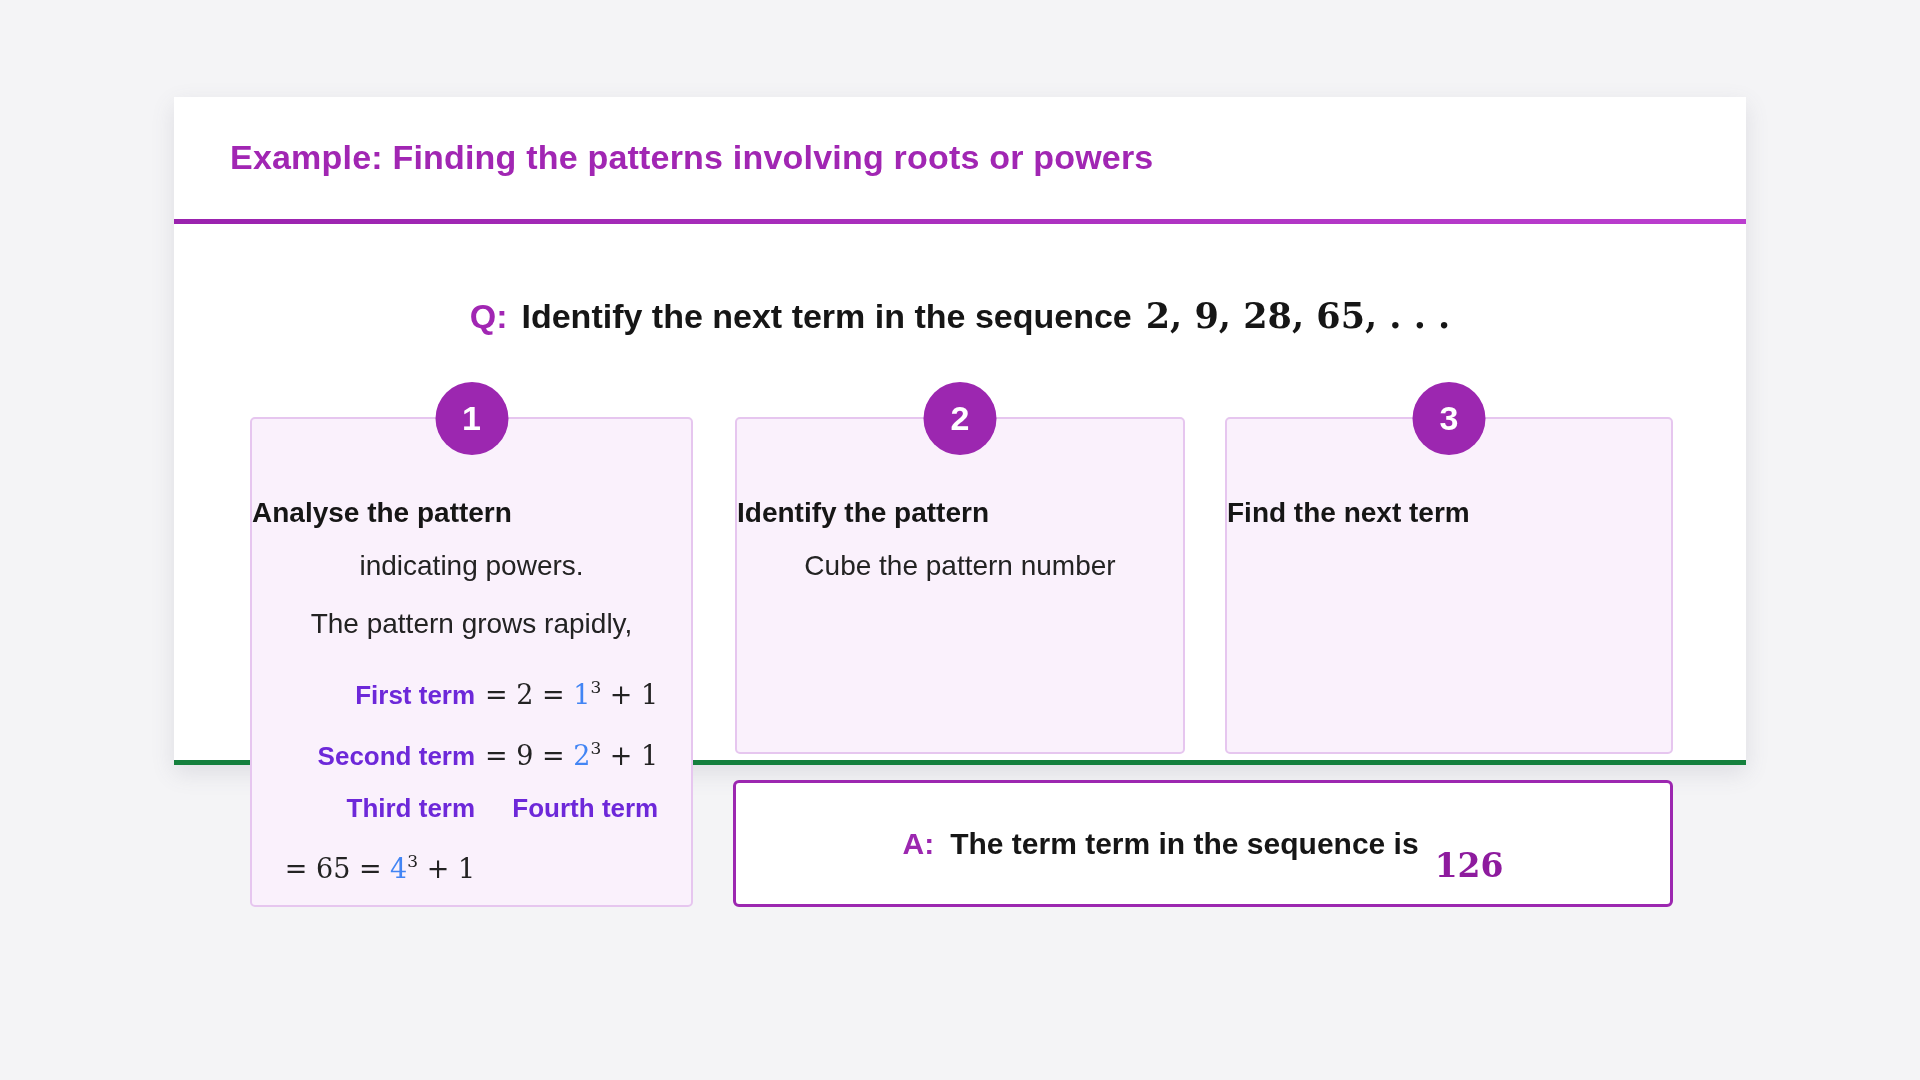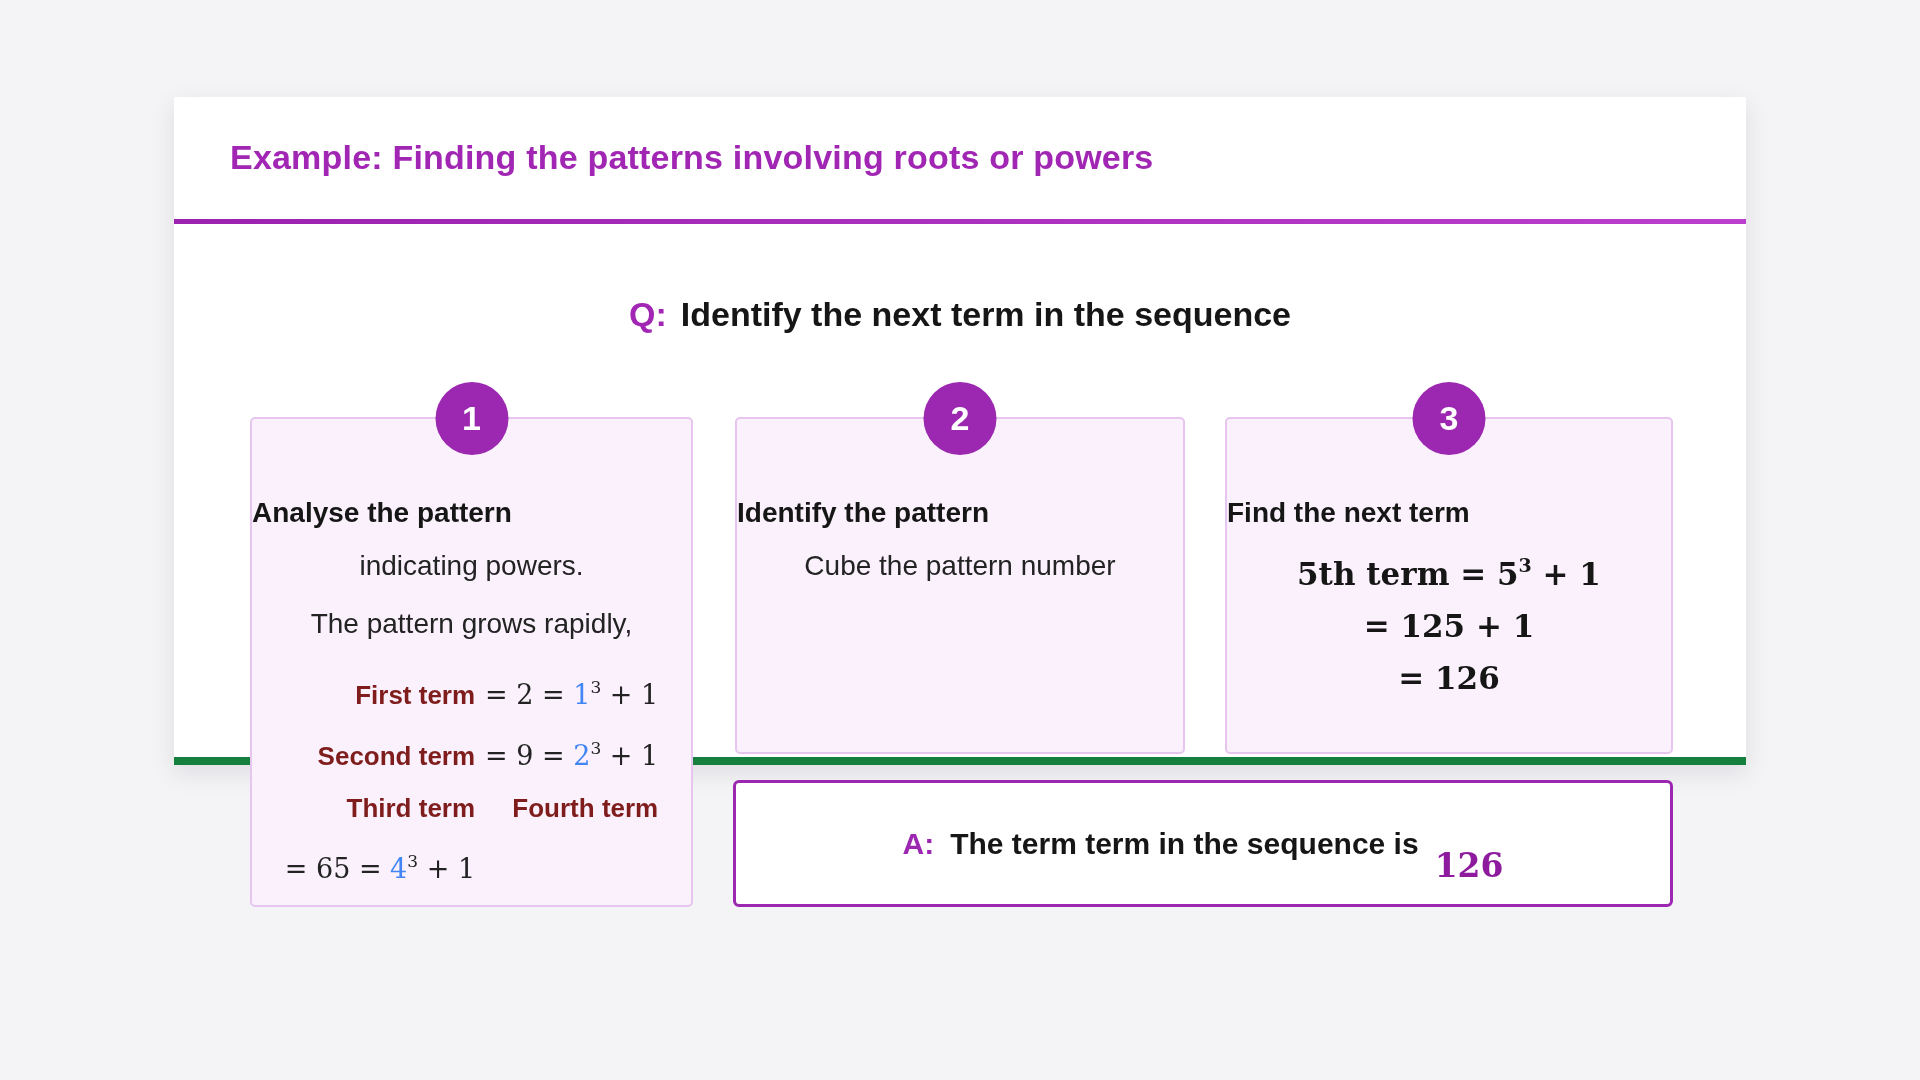--- a/index.html
+++ b/index.html
@@ -10,21 +10,21 @@
     color: #1b1b1b;
     overflow: hidden;
   }
   .stage { position: relative; width: 1920px; height: 1080px; }
 
   .panel {
     position: absolute;
     left: 174px; top: 97px;
     width: 1572px; height: 668px;
     background: #ffffff;
-    border-bottom: 8px solid #15803d;
+    border-bottom: 5px solid #15803d;
     box-shadow: 0 8px 22px rgba(90, 90, 110, 0.14);
   }
 
   .panel-title {
     position: absolute;
     left: 56px; top: 41px;
     font-size: 34px;
     font-weight: 800;
     letter-spacing: 0.2px;
     color: #a126b3;
@@ -112,21 +112,21 @@
     grid-template-columns: auto auto;
     column-gap: 10px;
     justify-content: center;
     align-items: baseline;
     line-height: 52.5px;
   }
   .row-label {
     text-align: right;
     font-size: 26px;
     font-weight: 700;
-    color: #7f1d1d;
+    color: #6d28d9;
   }
   .row-eq {
     text-align: left;
     font-family: "DejaVu Serif", "Liberation Serif", serif;
     font-size: 27px;
     color: #232323;
   }
   .blue-base { color: #4285f4; }
   .sup {
     font-size: 17px;
@@ -172,20 +172,21 @@
 
 <div class="stage">
   <div class="panel">
 
     <div class="panel-title">Example: Finding the patterns involving roots or powers</div>
     <div class="divider"></div>
 
     <div class="question">
       <span class="q-label">Q:</span>
       <span class="q-text">Identify the next term in the sequence</span>
+      <span class="q-seq">2, 9, 28, 65, . . .</span>
     </div>
 
     <div class="card card-1">
       <div class="badge">1</div>
       <div class="card-title">Analyse the pattern</div>
       <div class="card-body">
         <div>indicating powers.</div>
         <div>The pattern grows rapidly,</div>
       </div>
       <div class="rows">
@@ -206,25 +207,20 @@
       <div class="badge">2</div>
       <div class="card-title">Identify the pattern</div>
       <div class="card-body">
         <div>Cube the pattern number</div>
       </div>
     </div>
 
     <div class="card card-3">
       <div class="badge">3</div>
       <div class="card-title">Find the next term</div>
-      <div class="math-block">
-        <div><span>5th term = 5</span><span class="sup">3</span><span> + 1</span></div>
-        <div>= 125 + 1</div>
-        <div>= 126</div>
-      </div>
     </div>
 
     <div class="answer-box">
       <span class="a-label">A:</span>
       <span class="a-text">The term term in the sequence is</span>
       <span class="a-value">126</span>
     </div>
 
   </div>
 </div>

